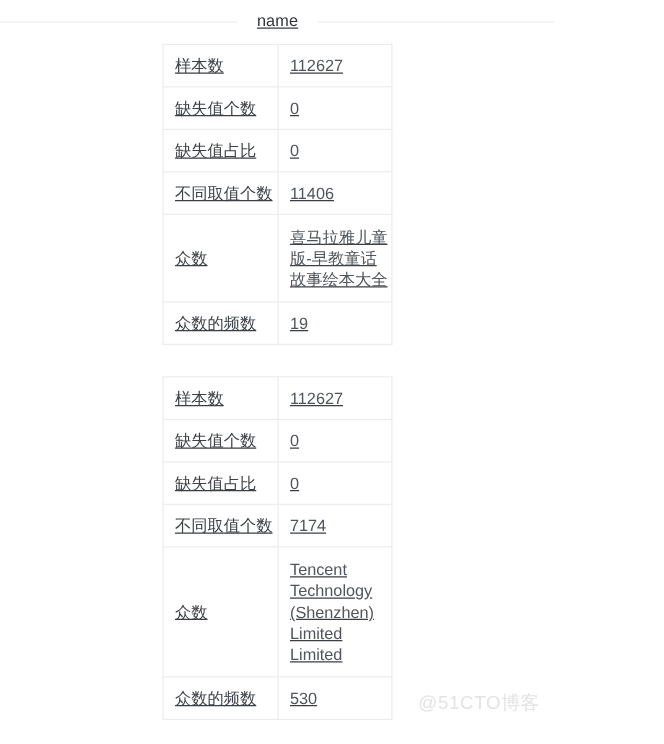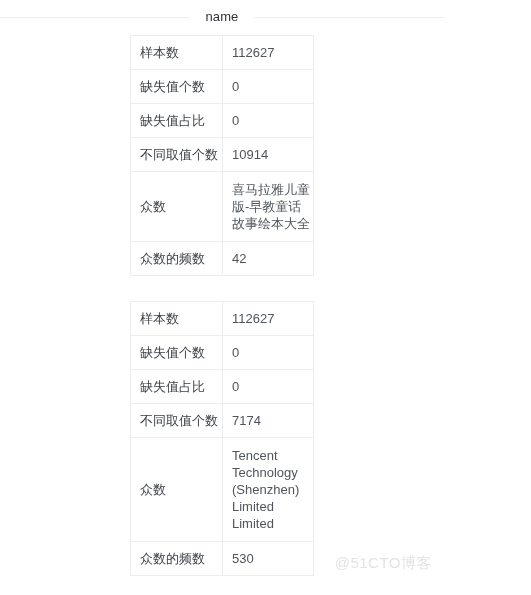--- a/index.html
+++ b/index.html
@@ -14,20 +14,21 @@
     overflow: hidden;
     font-family: "Liberation Sans", "DejaVu Sans", sans-serif;
     color: #3b3f44;
   }
 
   .page {
     position: relative;
     width: 444px;
     height: 595px;
     box-sizing: border-box;
+    text-decoration: underline;
   }
 
   
   .divider {
     position: relative;
     width: 100%;
     height: 30px;
     display: flex;
     align-items: center;
     justify-content: center;
@@ -131,29 +132,29 @@
         <tr>
           <td class="k">缺失值个数</td>
           <td class="v">0</td>
         </tr>
         <tr>
           <td class="k">缺失值占比</td>
           <td class="v">0</td>
         </tr>
         <tr>
           <td class="k">不同取值个数</td>
-          <td class="v">10914</td>
+          <td class="v">11406</td>
         </tr>
         <tr class="tall">
           <td class="k">众数</td>
           <td class="v">喜马拉雅儿童版-早教童话故事绘本大全</td>
         </tr>
         <tr>
           <td class="k">众数的频数</td>
-          <td class="v">42</td>
+          <td class="v">19</td>
         </tr>
       </tbody>
     </table>
   </div>
 
   <div class="gap-b"></div>
 
 
   <div class="gap-a"></div>
 

